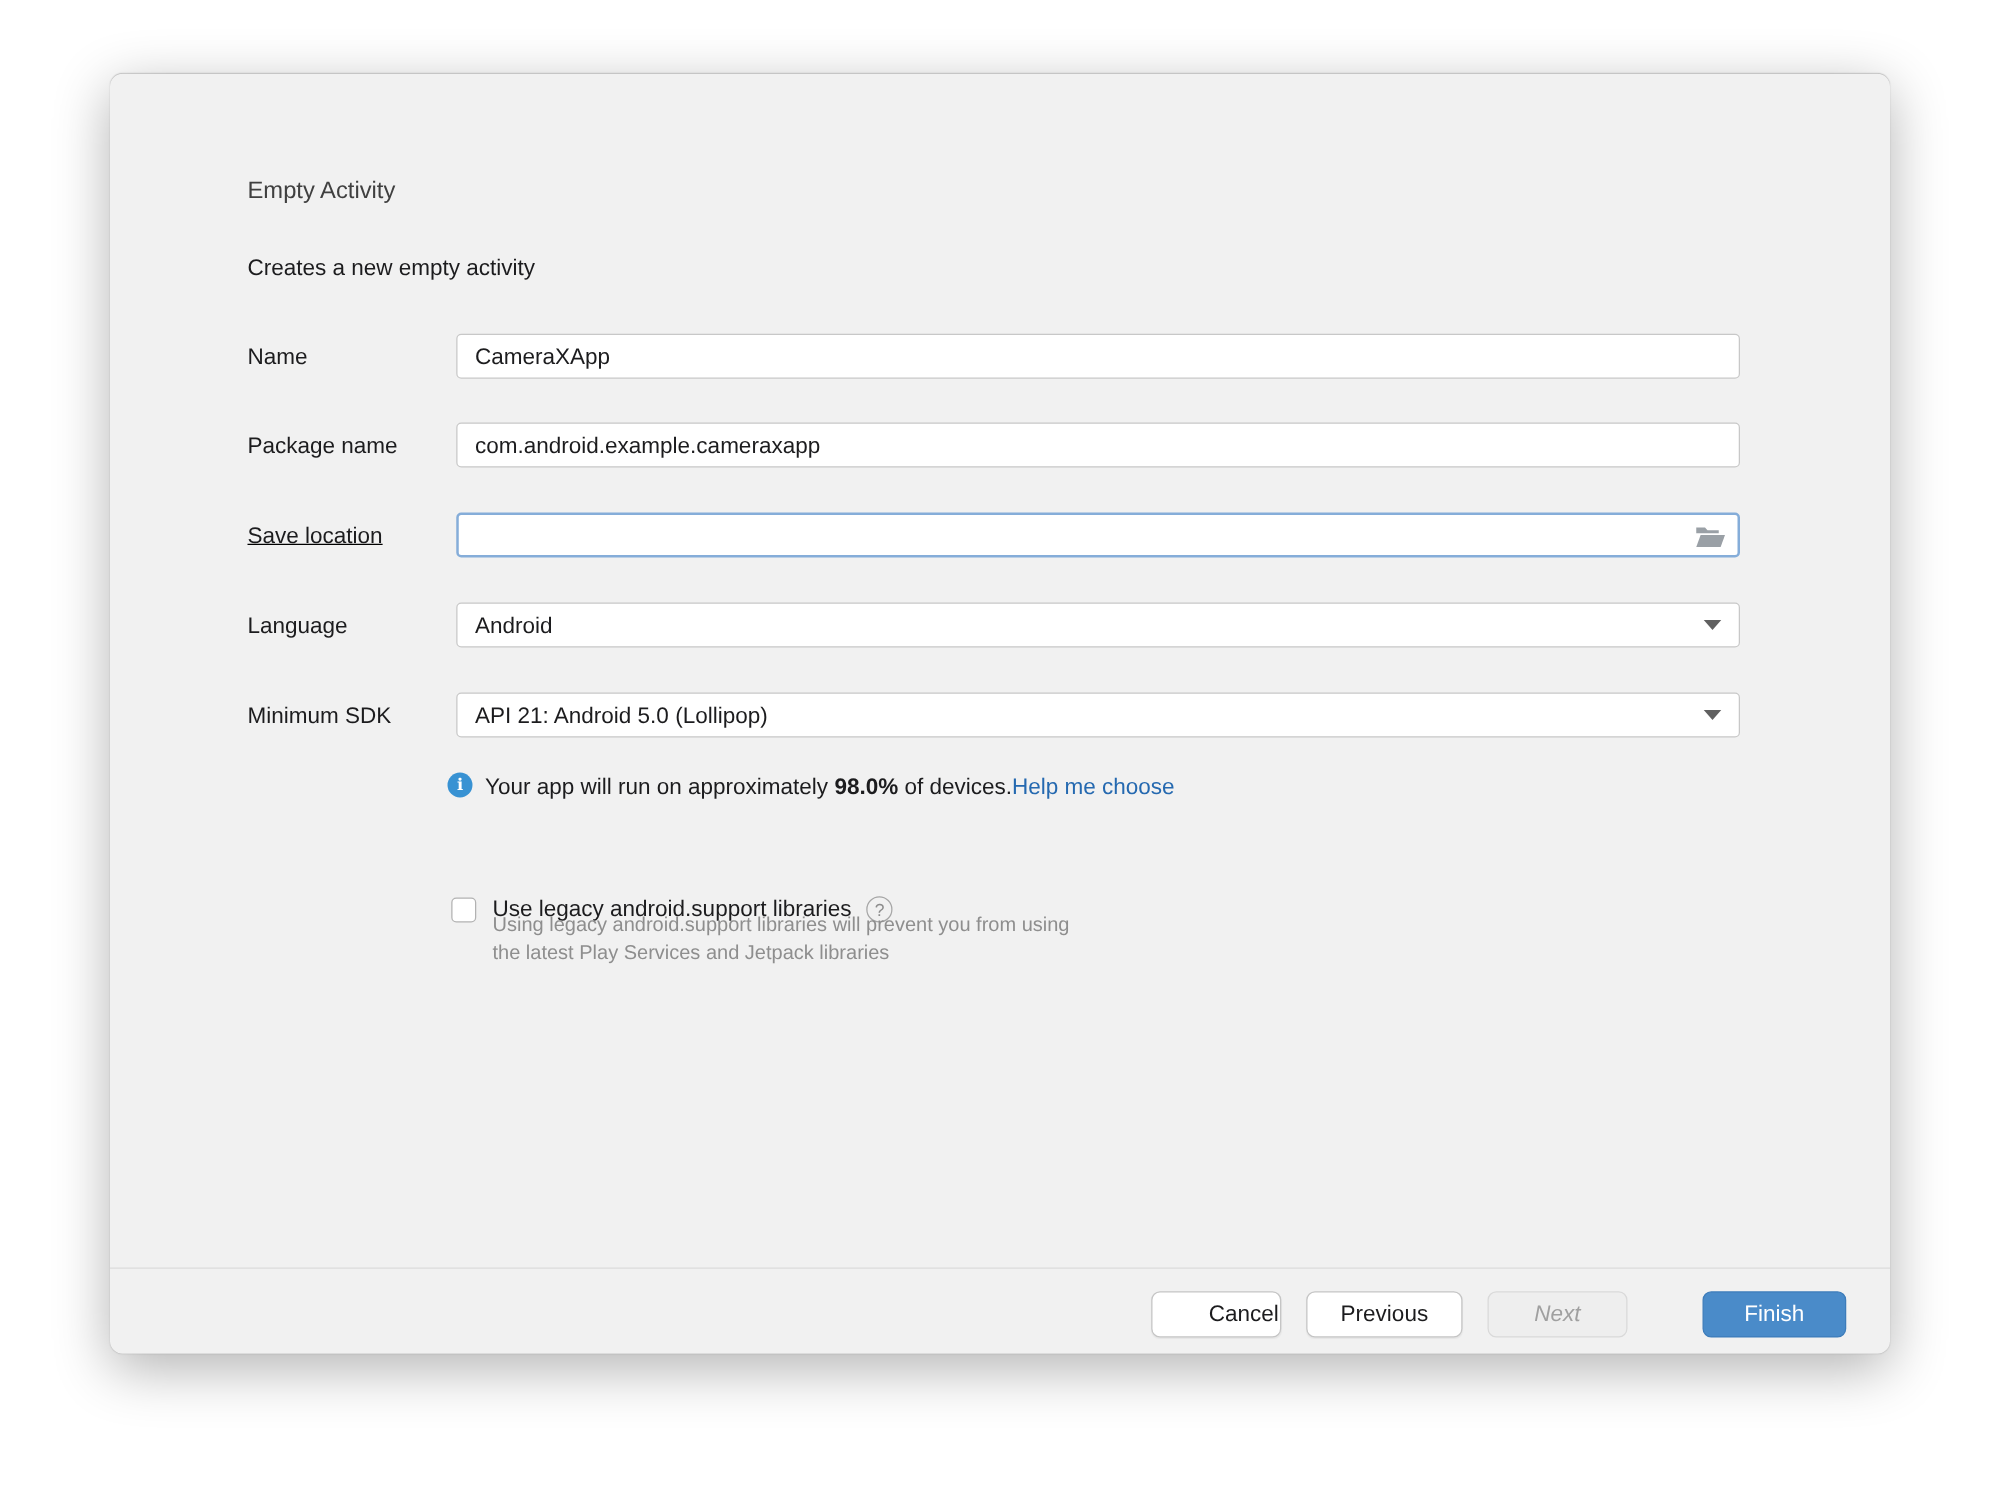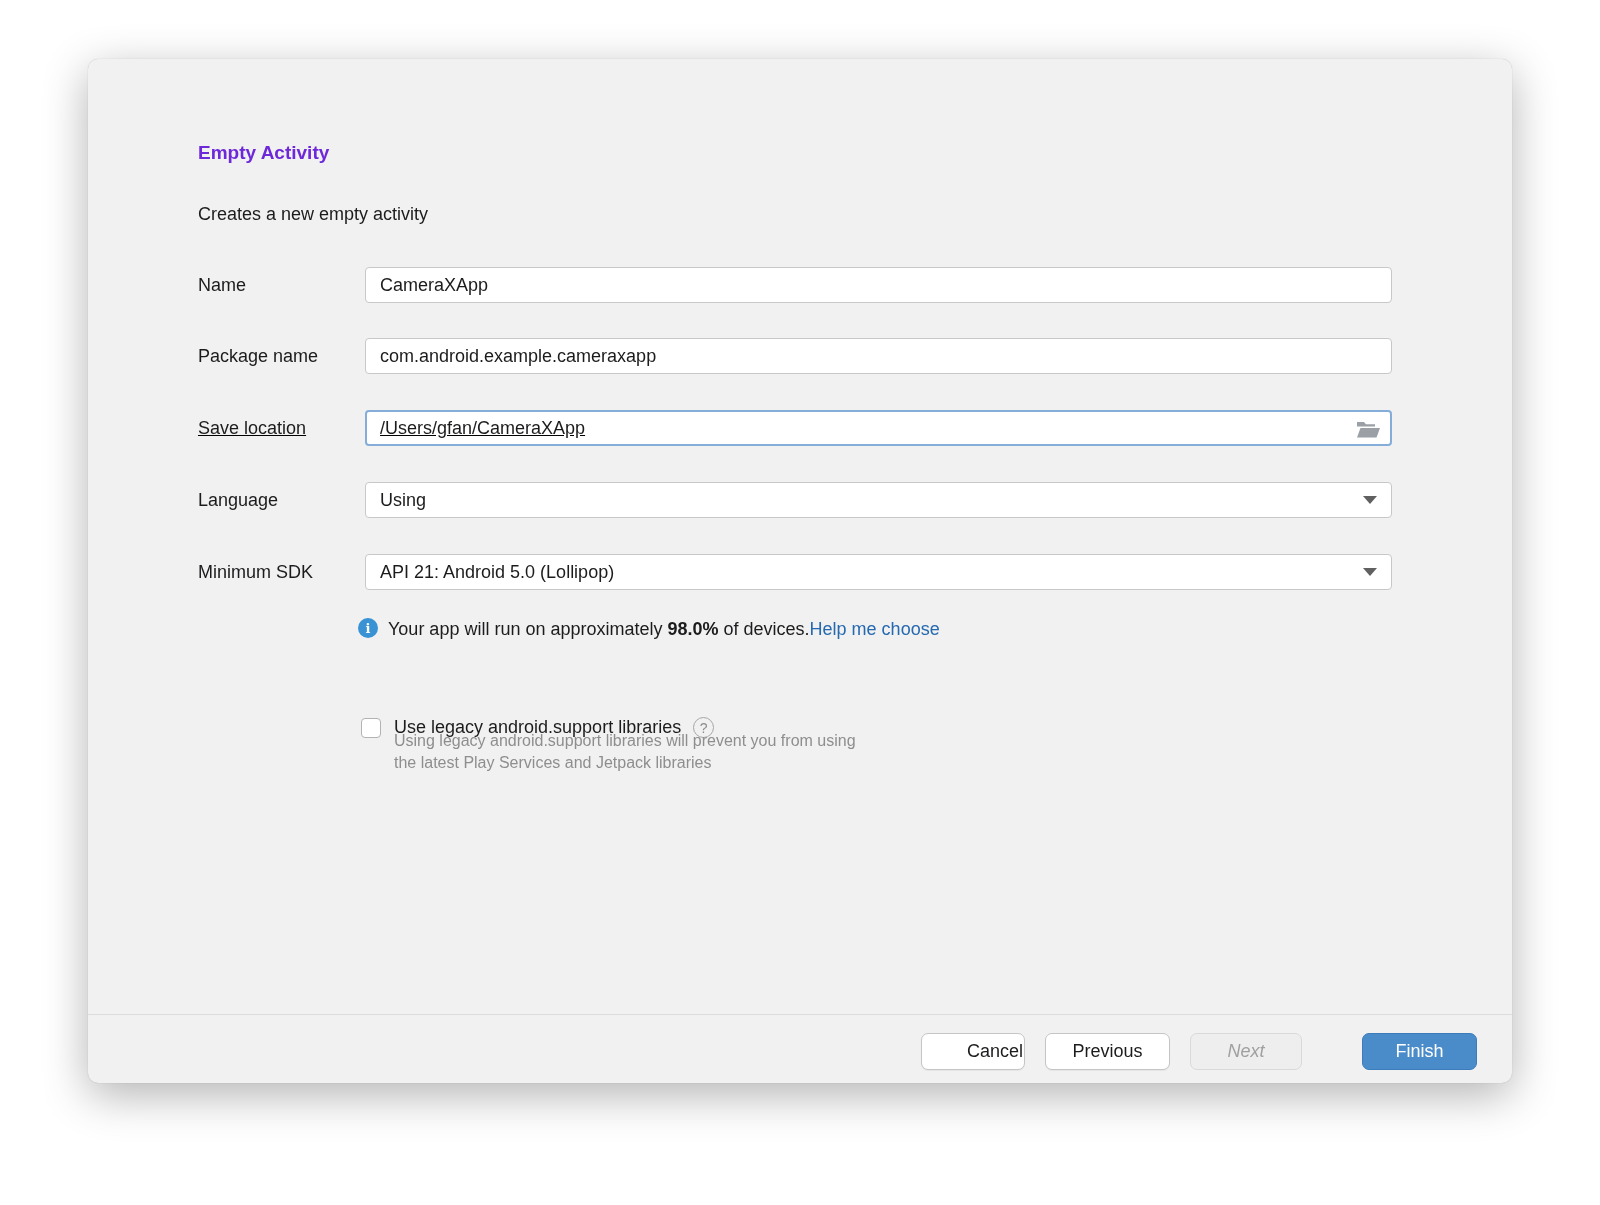--- a/index.html
+++ b/index.html
@@ -14,21 +14,21 @@
               border-bottom:1px solid #d5d1d5; border-radius:10px 10px 0 0;
               display:flex; align-items:center; justify-content:center; }
   .lights { position:absolute; left:15px; top:0; bottom:0; display:flex; align-items:center; gap:15px; }
   .light { width:16px; height:16px; border-radius:50%; }
   .light.close { background:#8e8a90; }
   .light.min   { background:#d9d6db; }
   .light.zoom  { background:#95919
 7; background:#95919a; }
   .win-title { font-size:17px; font-weight:bold; color:#3b3b3d; }
   
-  .h1 { position:absolute; left:110px; top:83px; font-size:19px; font-weight:bold; color:#6d28d9; }
+  .h1 { position:absolute; left:110px; top:83px; font-size:19px; font-weight:normal; color:#404040; }
   .h2 { position:absolute; left:110px; top:145px; font-size:18px; color:#1c1c1e; }
   
   .row { position:absolute; left:110px; display:flex; align-items:center; height:36px; }
   .row-label { width:167px; font-size:18px; color:#1c1c1e; }
   .control { width:1027px; height:36px; background:#ffffff; border:1.5px solid #c8c8c8;
              border-radius:4px; position:relative; display:flex; align-items:center; }
   .control input { border:none; outline:none; background:transparent; width:100%;
                    height:100%; font-size:18px; color:#1c1c1e; padding:0 14px;
                    font-family:"Liberation Sans","DejaVu Sans",sans-serif; }
   .control.focused { border:2px solid #85add9; }
@@ -91,34 +91,33 @@
   <div class="row" style="top:208px;">
     <span class="row-label">Name</span>
     <div class="control">
       <input type="text" value="CameraXApp" style="">
     </div>
   </div>
 
   <div class="row" style="top:351px;text-decoration:underline;">
     <span class="row-label">Save location</span>
     <div class="control focused">
-      <input type="text" value="/Users/gfan/CameraXApp" style="">
       <button class="folder-btn">
         <svg width="24" height="19" viewBox="0 0 24 19">
           <path d="M1 3 h7 l2 2.2 h9 v2.3 h-18 z" fill="#9aa0a6"></path>
           <path d="M4.5 9 H24 L20.5 18.5 H1 z" fill="#9aa0a6"></path>
         </svg>
       </button>
     </div>
   </div>
 
   <div class="row" style="top:423px;">
     <span class="row-label">Language</span>
     <div class="control dropdown">
-      <span class="dd-value">Using</span>
+      <span class="dd-value">Android</span>
       <span class="dd-arrow"></span>
     </div>
   </div>
 
   <div class="row" style="top:495px;">
     <span class="row-label">Minimum SDK</span>
     <div class="control dropdown">
       <span class="dd-value">API 21: Android 5.0 (Lollipop)</span>
       <span class="dd-arrow"></span>
     </div>

